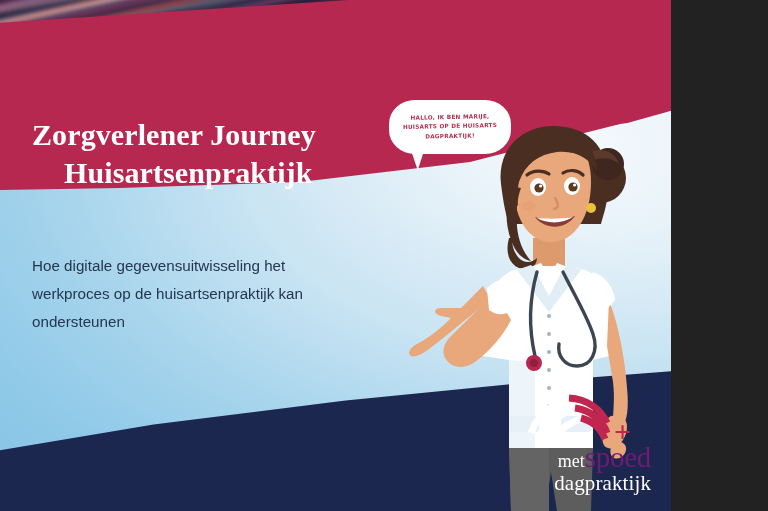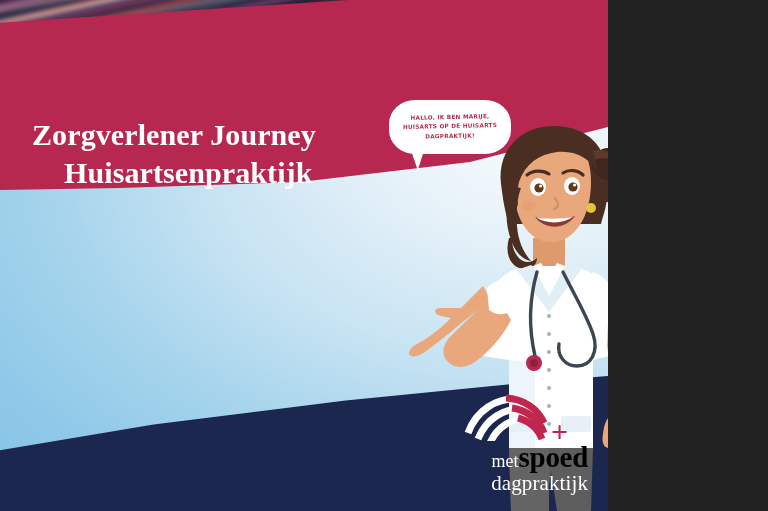--- a/index.html
+++ b/index.html
@@ -1,21 +1,21 @@
 <!DOCTYPE html>
 <html lang="nl"><head>
 <meta charset="utf-8">
 <title>Zorgverlener Journey Huisartsenpraktijk</title>
 <style>
   html,body{margin:0;padding:0;background:#222;}
   *{box-sizing:border-box;}
 
   .slide{
     position:relative;
-    width:608px;height:511px;
+    width:671px;height:511px;
     overflow:hidden;
     font-family:"Liberation Sans", sans-serif;
     background:#bfe0f2;
     padding-left:9px;
   }
 
   
   .bg-blue{
     position:absolute;inset:0;
     background:
@@ -128,21 +128,21 @@
   .logo-plus{
     position:absolute;right:22px;top:24px;
     color:#c0264f;font-family:"Liberation Serif",serif;
     font-weight:700;font-size:30px;line-height:1;
   }
   .logo-line1{
     position:absolute;right:2px;top:48px;white-space:nowrap;
     font-family:"Liberation Serif", serif;
   }
   .logo-met{color:#ffffff;font-size:18px;font-weight:400;vertical-align:baseline;}
-  .logo-spoed{color:#000000;font-size:29px;font-weight:700;vertical-align:baseline;letter-spacing:-.3px;}
+  .logo-spoed{color:#701a75;font-size:29px;font-weight:400;vertical-align:baseline;letter-spacing:-.3px;}
   .logo-line2{
     position:absolute;right:2px;top:78px;
     color:#ffffff;font-family:"Liberation Serif", serif;
     font-size:21px;font-weight:400;letter-spacing:.1px;white-space:nowrap;
   }
 </style>
 </head>
 <body>
 
 <div class="slide">
@@ -275,20 +275,21 @@
     <path d="M104 328 L144 328 L144 391 L106 391 Z" fill="#646464"></path>
   </svg>
 
   <div class="band-navy"></div>
 
   <h1 class="headline">
     <span>Zorgverlener Journey</span>
     <span class="l2">Huisartsenpraktijk</span>
   </h1>
 
+  <p class="subtitle">Hoe digitale gegevensuitwisseling het werkproces op de huisartsenpraktijk kan ondersteunen</p>
 
   <div class="bubble-tail"></div>
   <div class="bubble">
     <div class="bubble-text">Hallo, ik ben Marije, huisarts op de huisarts dagpraktijk!</div>
   </div>
 
   <div class="logo">
     <svg class="logo-mark" viewBox="0 0 92 48">
       <path d="M6 40 C14 18 34 4 58 6" stroke="#ffffff" stroke-width="7" fill="none" stroke-linecap="butt"></path>
       <path d="M16 46 C24 26 42 14 64 16" stroke="#ffffff" stroke-width="7" fill="none" stroke-linecap="butt"></path>

